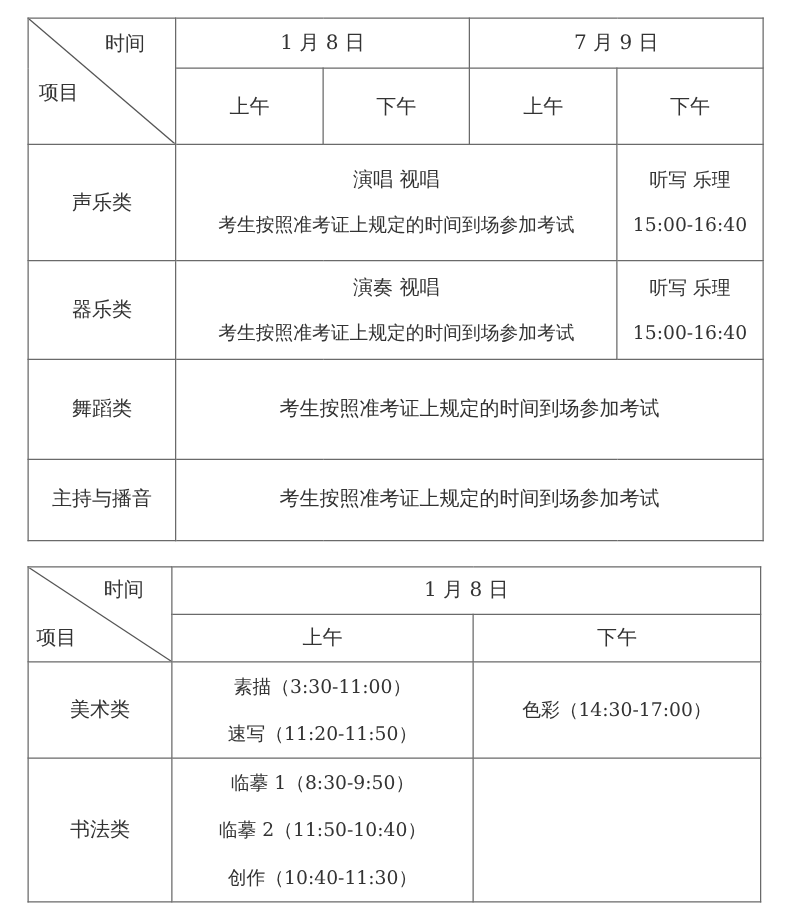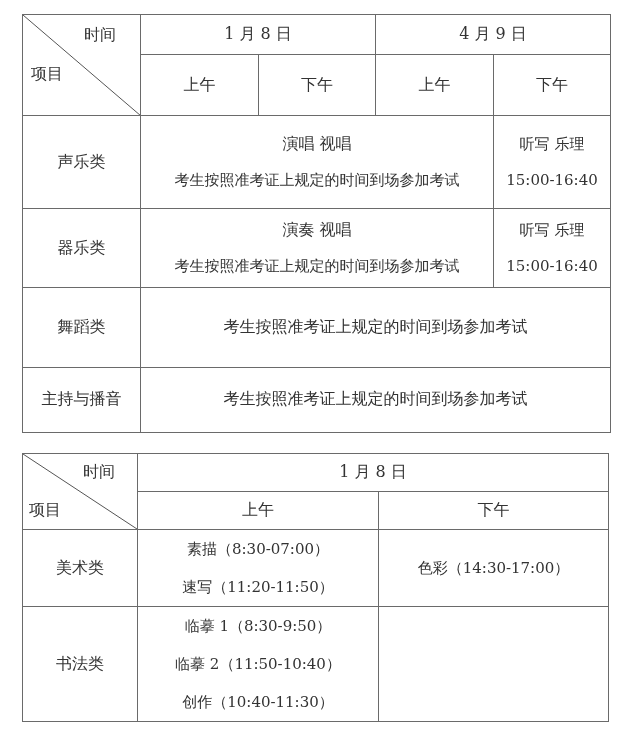--- a/index.html
+++ b/index.html
@@ -30,21 +30,21 @@
   <tbody>
       <tr style="height:39px">
     <td rowspan="2" class="diag">
       <svg viewBox="0 0 100 100" preserveAspectRatio="none">
         <line x1="0" y1="0" x2="100" y2="100" stroke="#555" stroke-width="1" vector-effect="non-scaling-stroke"></line>
       </svg>
       <span class="t-time">时间</span>
       <span class="t-item">项目</span>
     </td>
     <td colspan="2">1 月 8 日</td>
-    <td colspan="2">4 月 9 日</td>
+    <td colspan="2">7 月 9 日</td>
   </tr>
   <tr style="height:59px">
     <td>上午</td>
     <td>下午</td>
     <td>上午</td>
     <td>下午</td>
   </tr>
   <tr style="height:90px">
     <td>声乐类</td>
     <td colspan="3">
@@ -95,21 +95,21 @@
     </td>
     <td colspan="2">1 月 8 日</td>
   </tr>
   <tr style="height:38px">
     <td>上午</td>
     <td>下午</td>
   </tr>
   <tr style="height:75px">
     <td>美术类</td>
     <td>
-      <span class="line2 small">素描（8:30-07:00）</span>
+      <span class="line2 small">素描（3:30-11:00）</span>
       <span class="line2 small">速写（11:20-11:50）</span>
     </td>
     <td>
       <span class="small">色彩（14:30-17:00）</span>
     </td>
   </tr>
   <tr style="height:111px">
     <td>书法类</td>
     <td>
       <span class="line2 small">临摹 1（8:30-9:50）</span>

